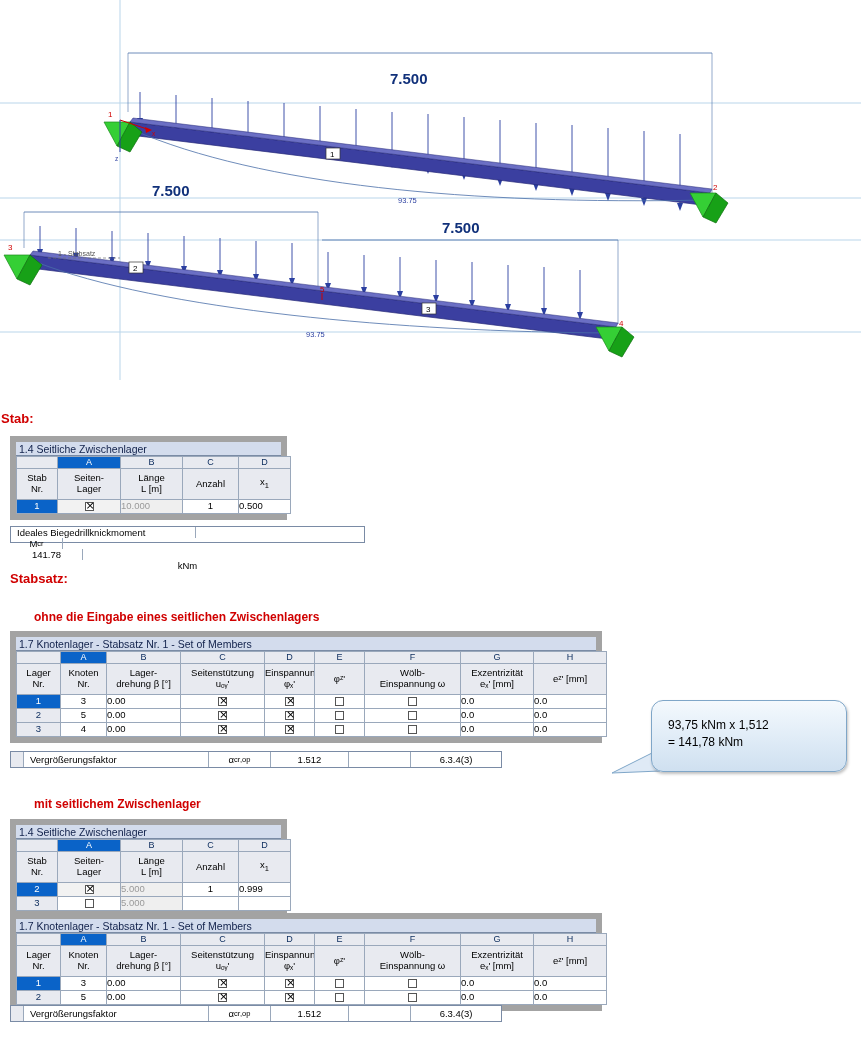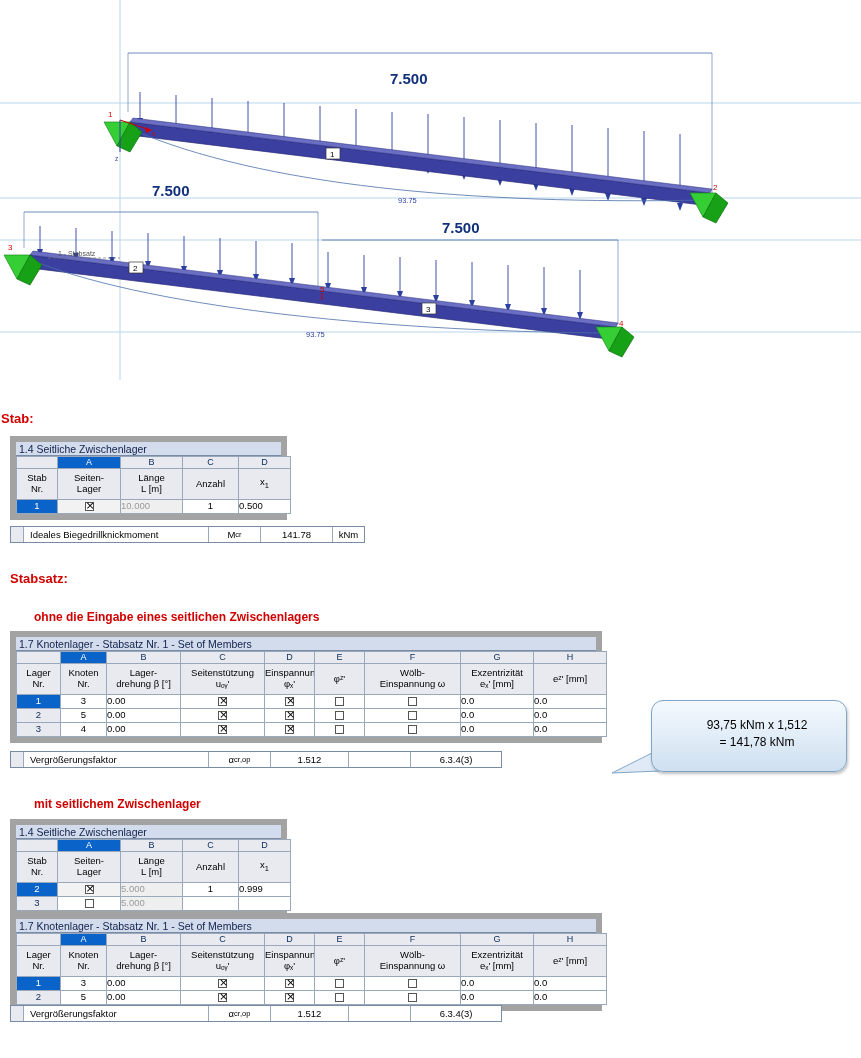--- a/index.html
+++ b/index.html
@@ -184,21 +184,20 @@
     height: 72px;
     border: 1px solid #7fa6c8;
     border-radius: 12px;
     background: linear-gradient(180deg,#f4f9fd 0%, #e3eef8 45%, #cfe0f0 100%);
     box-shadow: 1px 2px 3px rgba(0,0,0,0.25);
     box-sizing: border-box;
     font-size: 12px;
     color: #000;
     padding: 16px 0 0 16px;
     line-height: 1.45;
-    text-align: center;
   }
   .callout-tail {
     position: absolute;
     left: 612px;
     top: 745px;
     width: 48px;
     height: 30px;
   }
   
   .bottomframe {
@@ -399,21 +398,21 @@
         <td class="rowhdr sel">1</td>
         <td class="cb"><span class="chk on"></span></td>
         <td class="greyval">10.000</td>
         <td>1</td>
         <td class="num">0.500</td>
       </tr>
     </tbody>
       </table>
   </div>
 
-  <div class="strip" style="left:10px; top:526px; width:355px;">
+  <div class="strip" style="left:10px; top:526px; width:355px;flex-direction:column;">
     <div class="cell grip"></div>
     <div class="cell label" style="width:185px;">Ideales Biegedrillknickmoment</div>
     <div class="cell" style="width:52px;">
       <span>M</span>
         <span class="sub">cr</span>
     </div>
     <div class="cell val" style="width:72px;">141.78</div>
     <div class="cell" style="flex:1;">kNm</div>
   </div>
 

